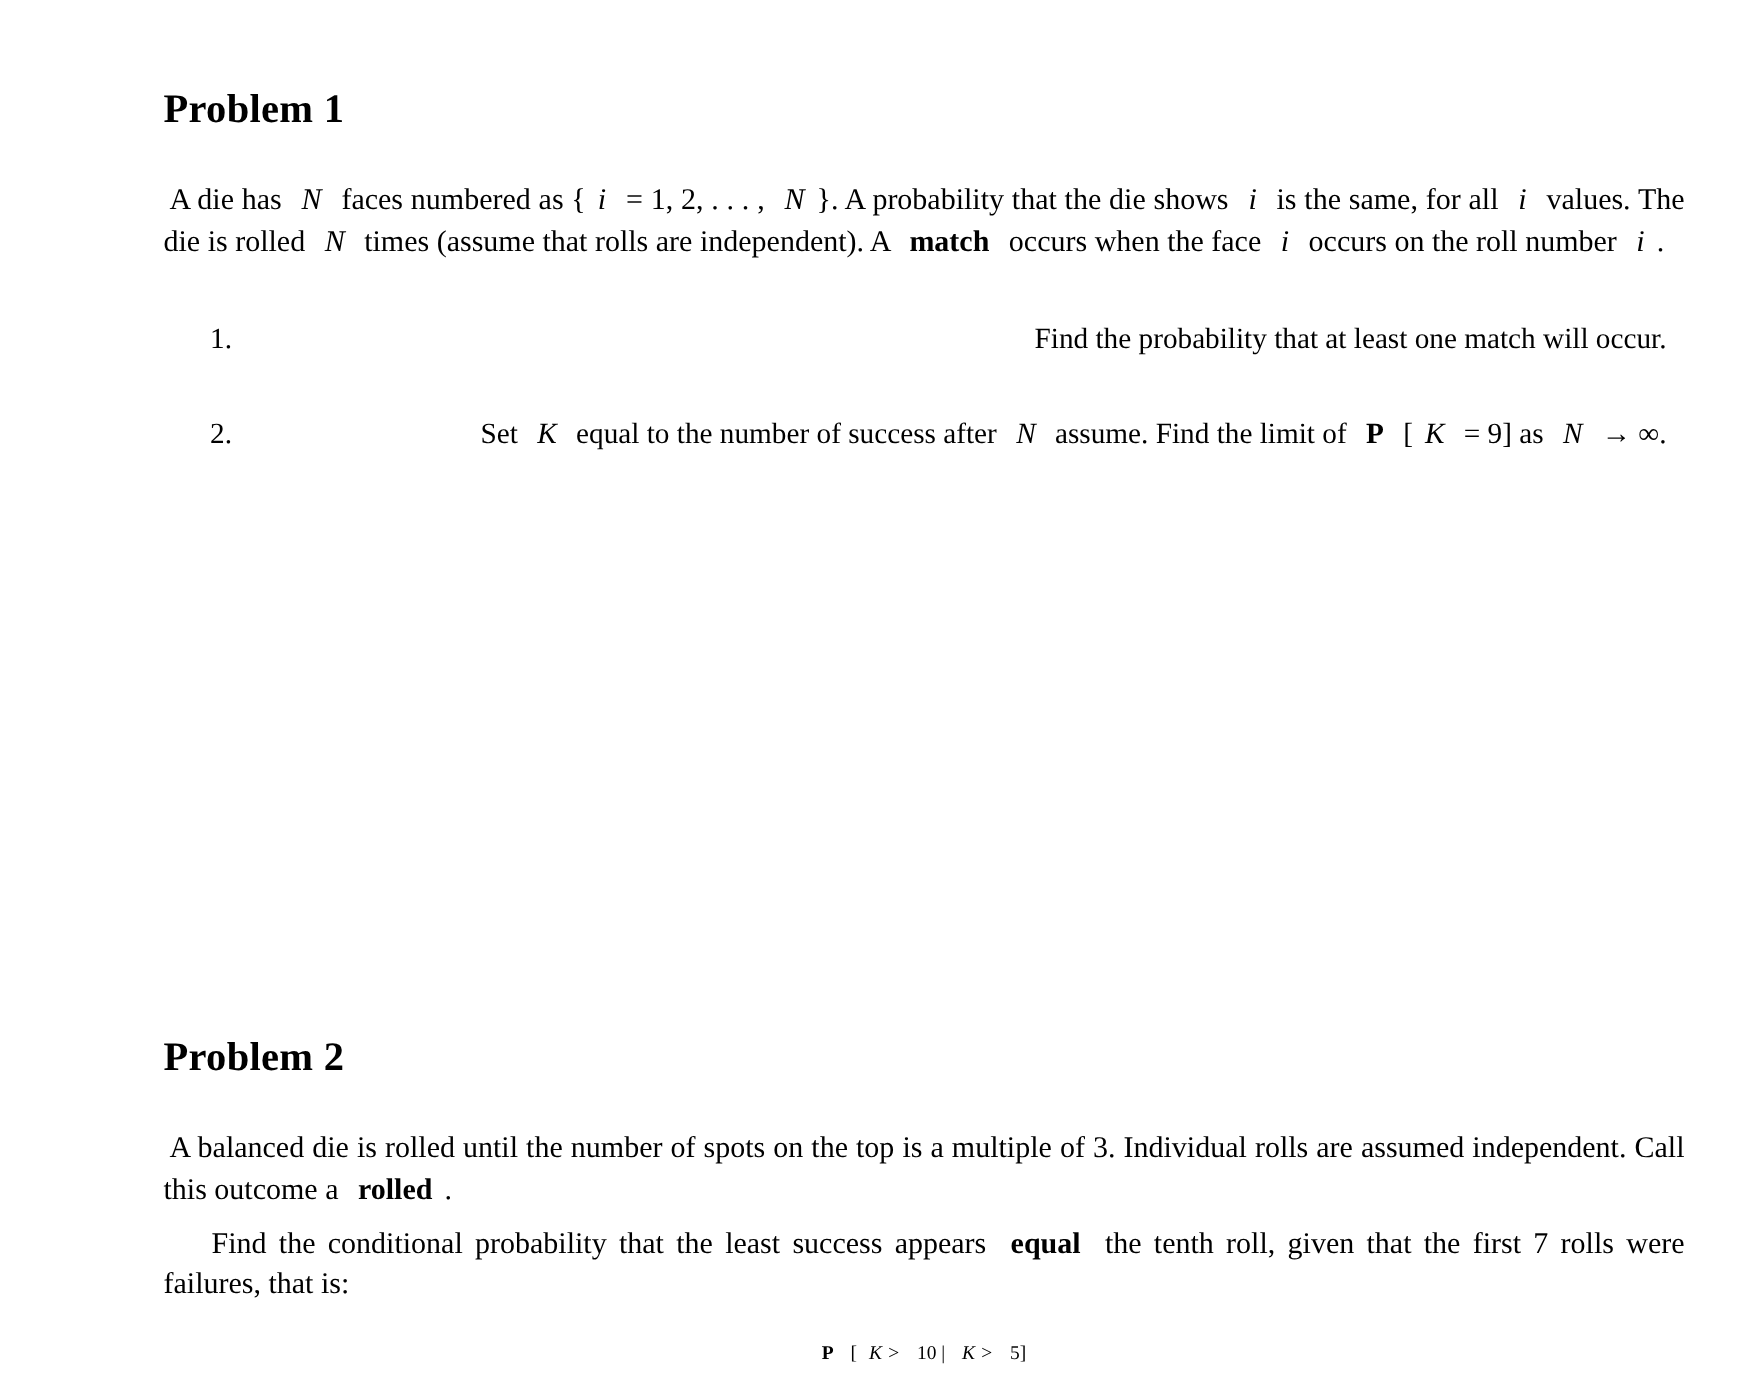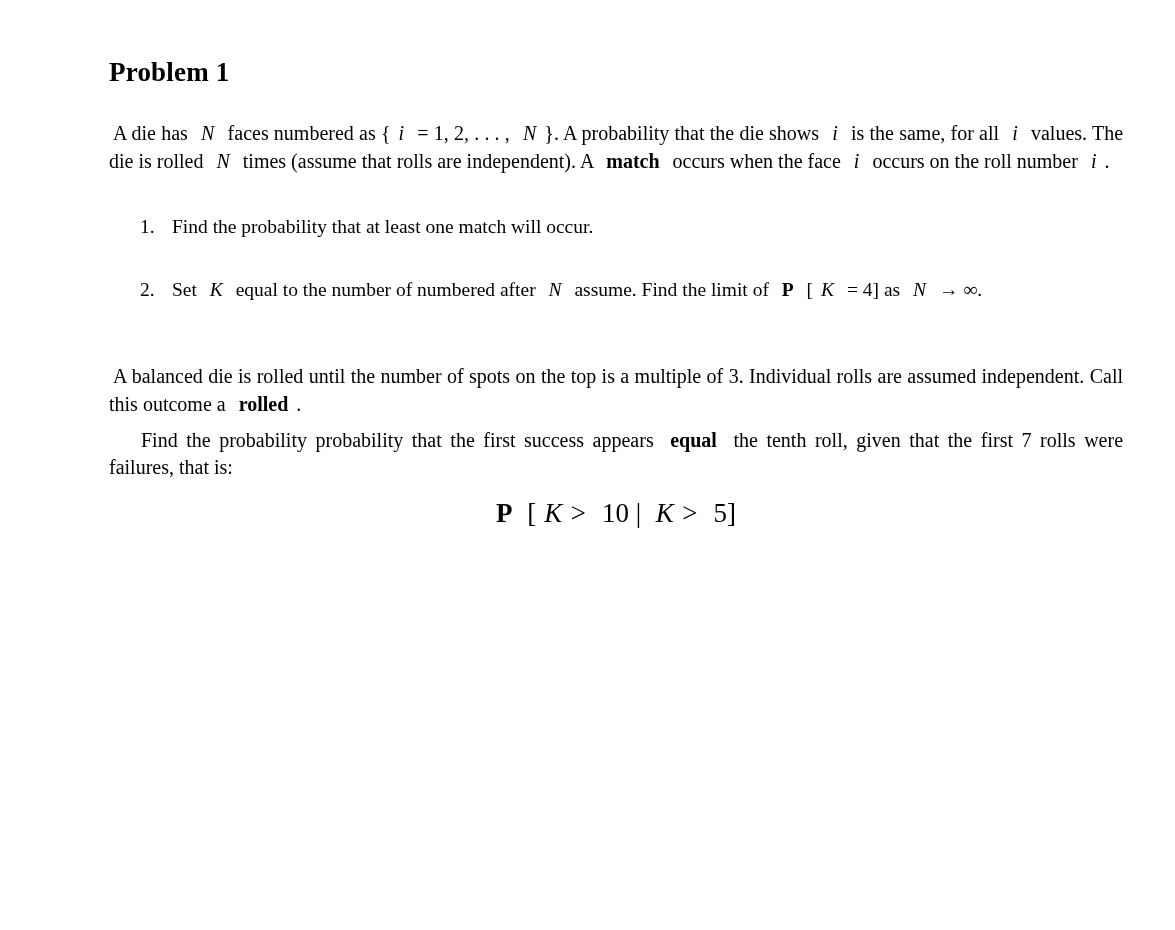--- a/index.html
+++ b/index.html
@@ -48,28 +48,29 @@
     padding-left: 27px;
     font-size: 19.5px;
     line-height: 27.6px;
     margin-bottom: 19px;
   }
   ol.plist .num {
     flex: 0 0 28px;
   }
   ol.plist .itxt {
     flex: 1;
+    text-align: right;
   }
   h1.prob-title.second {
     margin-top: 351px;
   }
   .formula {
     margin-top: 9px;
     text-align: center;
-    font-size: 27px;
+    font-size: 13px;
     line-height: 28px;
   }
   .it { font-style: italic; }
   .bd { font-weight: bold; }
 </style>
 </head>
 <body>
 
 <div class="page">
   <div class="column">
@@ -78,24 +79,25 @@
 
     <p class="para first"><span>A die has </span><span class="it">N</span><span> faces numbered as {</span><span class="it">i</span><span> = 1, 2, . . . , </span><span class="it">N</span><span>}.  A probability that the die shows </span><span class="it">i</span><span> is the same, for all </span><span class="it">i</span><span> values.  The die is rolled </span><span class="it">N</span><span> times (assume that rolls are independent).  A </span><span class="bd">match</span><span> occurs when the face </span><span class="it">i</span><span> occurs on the roll number </span><span class="it">i</span><span>.</span></p>
 
     <ol class="plist">
       <li>
         <span class="num">1.</span>
         <span class="itxt"><span>Find the probability that at least one match will occur.</span></span>
       </li>
       <li>
         <span class="num">2.</span>
-        <span class="itxt"><span>Set </span><span class="it">K</span><span> equal to the number of numbered after </span><span class="it">N</span><span> assume. Find the limit of </span><span class="bd">P</span><span> [</span><span class="it">K</span><span> = 4] as </span><span class="it">N</span><span> → ∞.</span></span>
+        <span class="itxt"><span>Set </span><span class="it">K</span><span> equal to the number of success after </span><span class="it">N</span><span> assume. Find the limit of </span><span class="bd">P</span><span> [</span><span class="it">K</span><span> = 9] as </span><span class="it">N</span><span> → ∞.</span></span>
       </li>
     </ol>
 
+    <h1 class="prob-title second">Problem 2</h1>
 
     <p class="para first"><span>A balanced die is rolled until the number of spots on the top is a multiple of 3.  Individual rolls are assumed independent.  Call this outcome a </span><span class="bd">rolled</span><span>.</span></p>
-    <p class="para cont"><span>Find the probability probability that the first success appears </span><span class="bd">equal</span><span> the tenth roll, given that the first 7 rolls were failures, that is:</span></p>
+    <p class="para cont"><span>Find the conditional probability that the least success appears </span><span class="bd">equal</span><span> the tenth roll, given that the first 7 rolls were failures, that is:</span></p>
 
     <div class="formula"><span class="bd">P</span><span> [</span><span class="it">K &gt;</span><span> 10 | </span><span class="it">K &gt;</span><span> 5]</span></div>
 
   </div>
 </div>
 
 </body></html>

